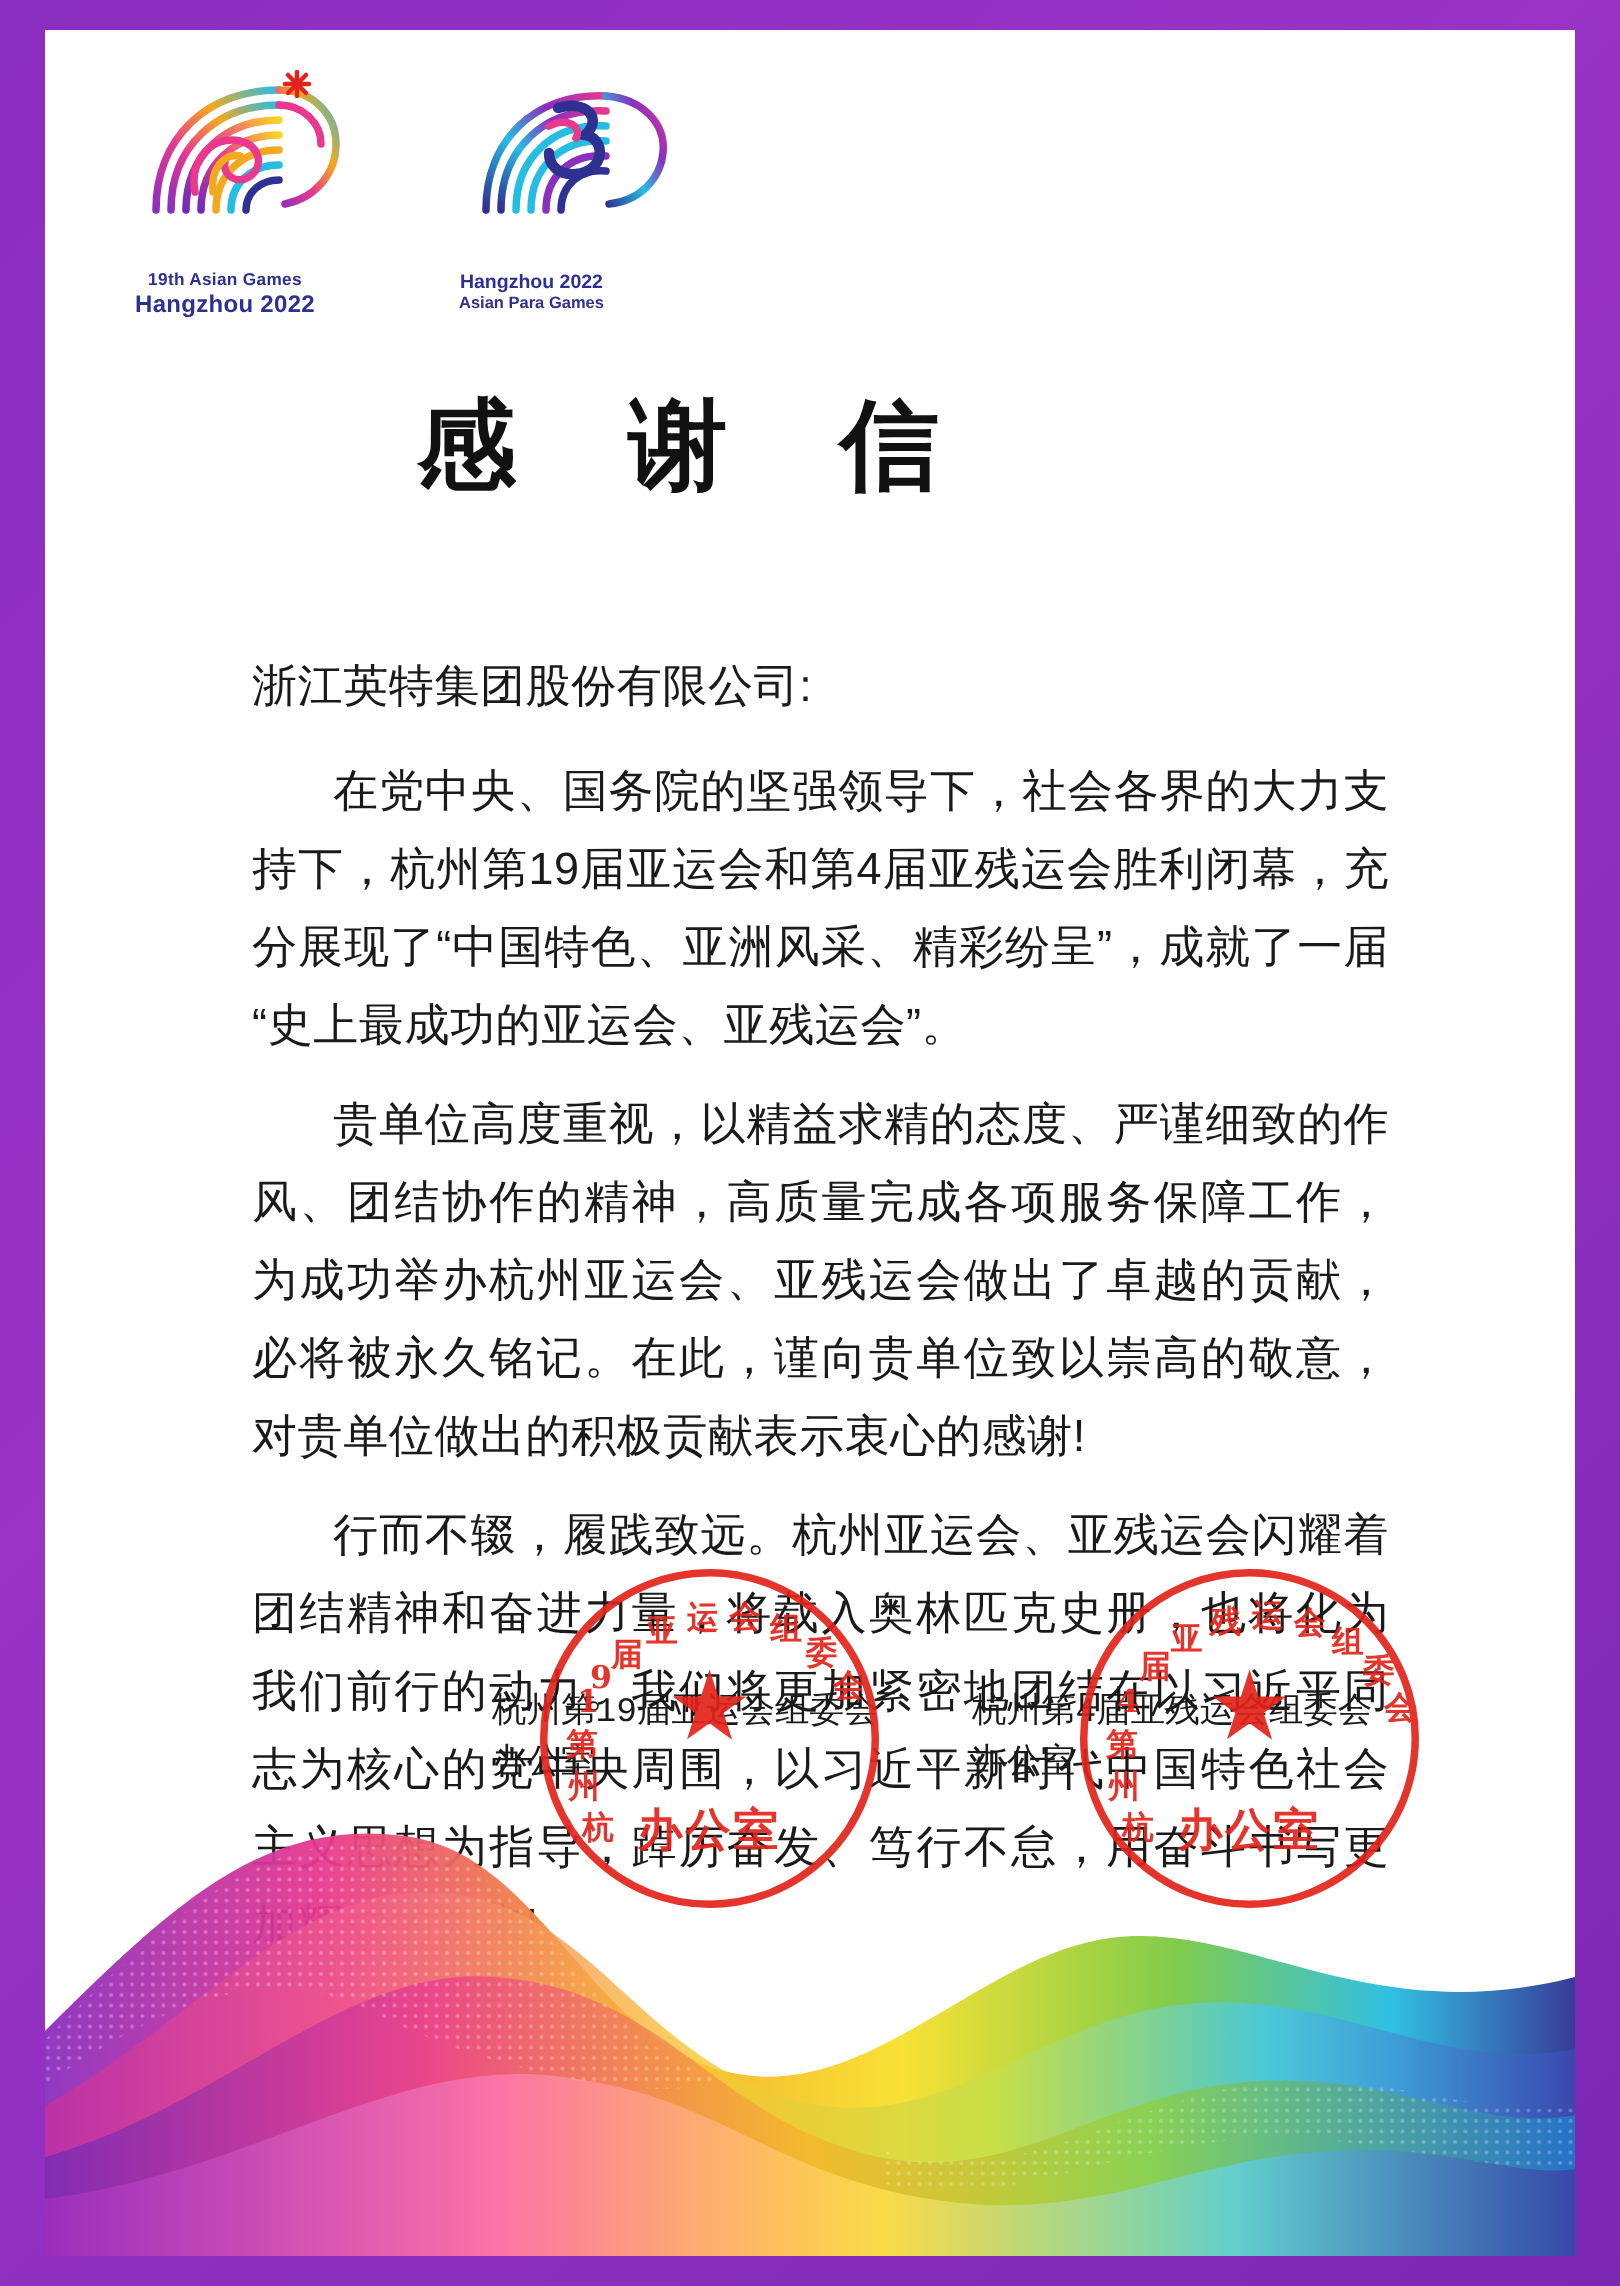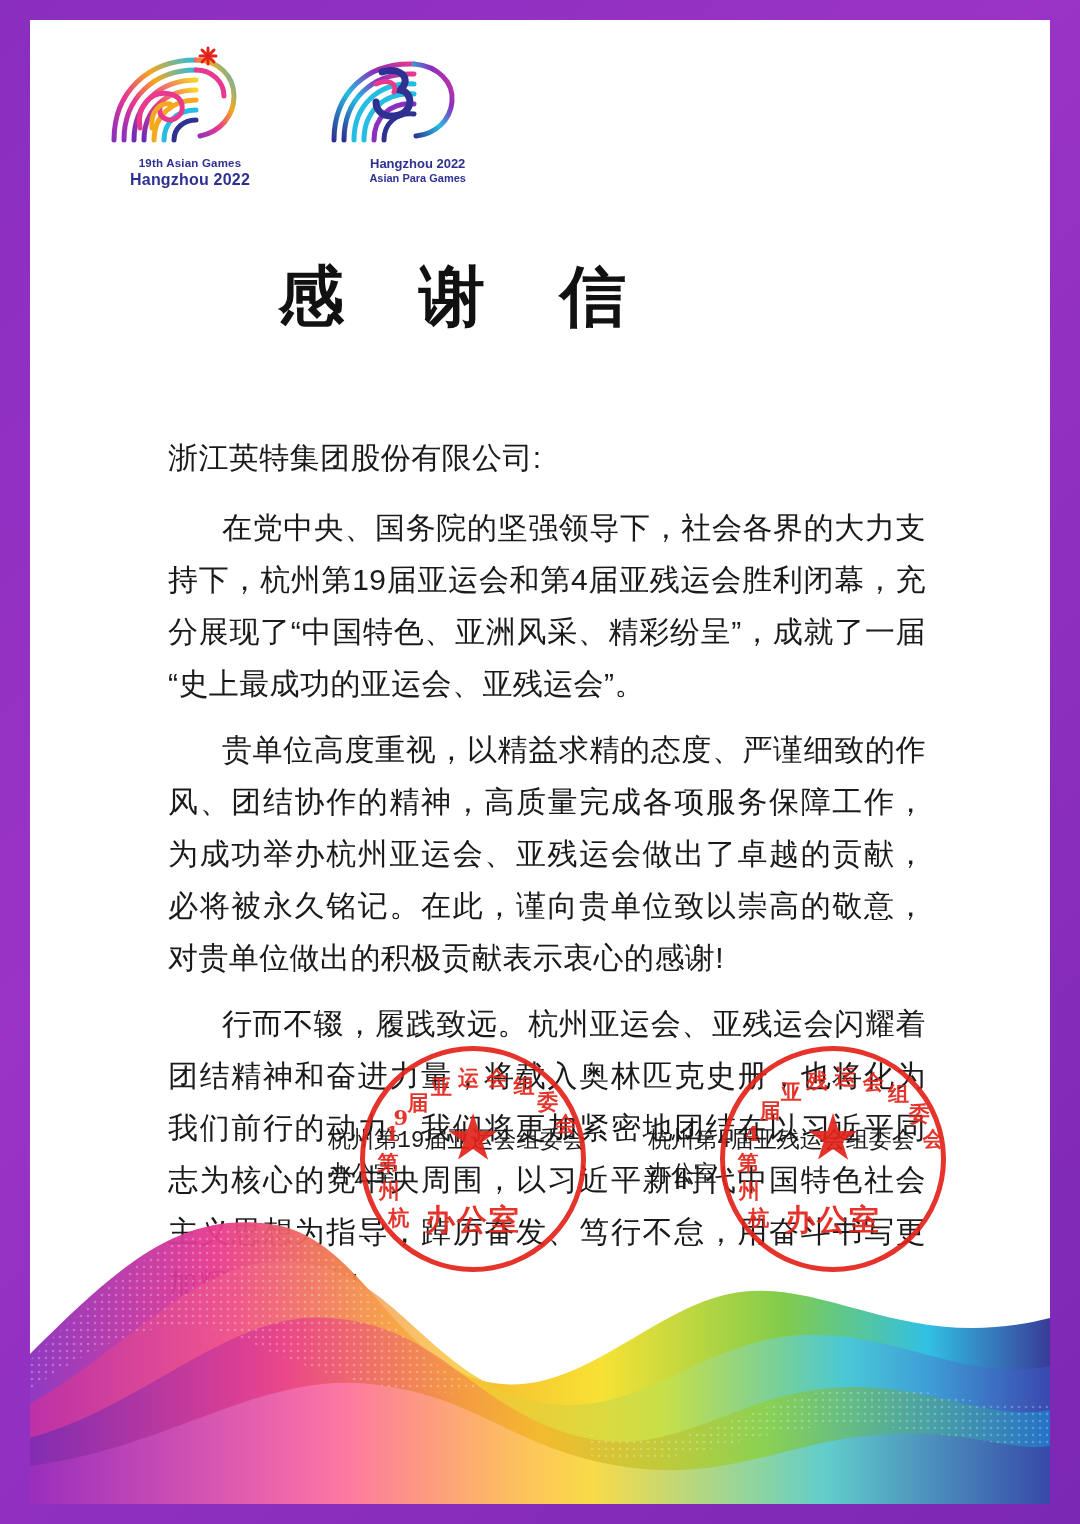--- a/index.html
+++ b/index.html
@@ -39,22 +39,23 @@
     position: absolute;
     left: 60px;
     top: 20px;
     display: flex;
     align-items: flex-start;
     gap: 56px;
   }
   .logo-block {
     display: flex;
     flex-direction: column;
-    align-items: flex-end;
+    align-items: flex-start;
     width: 160px;
+    gap: 24px;
   }
   .logo-mark {
     position: relative;
     width: 150px;
     height: 112px;
   }
   .logo-caption {
     margin-top: 4px;
     text-align: center;
     line-height: 1.25;

